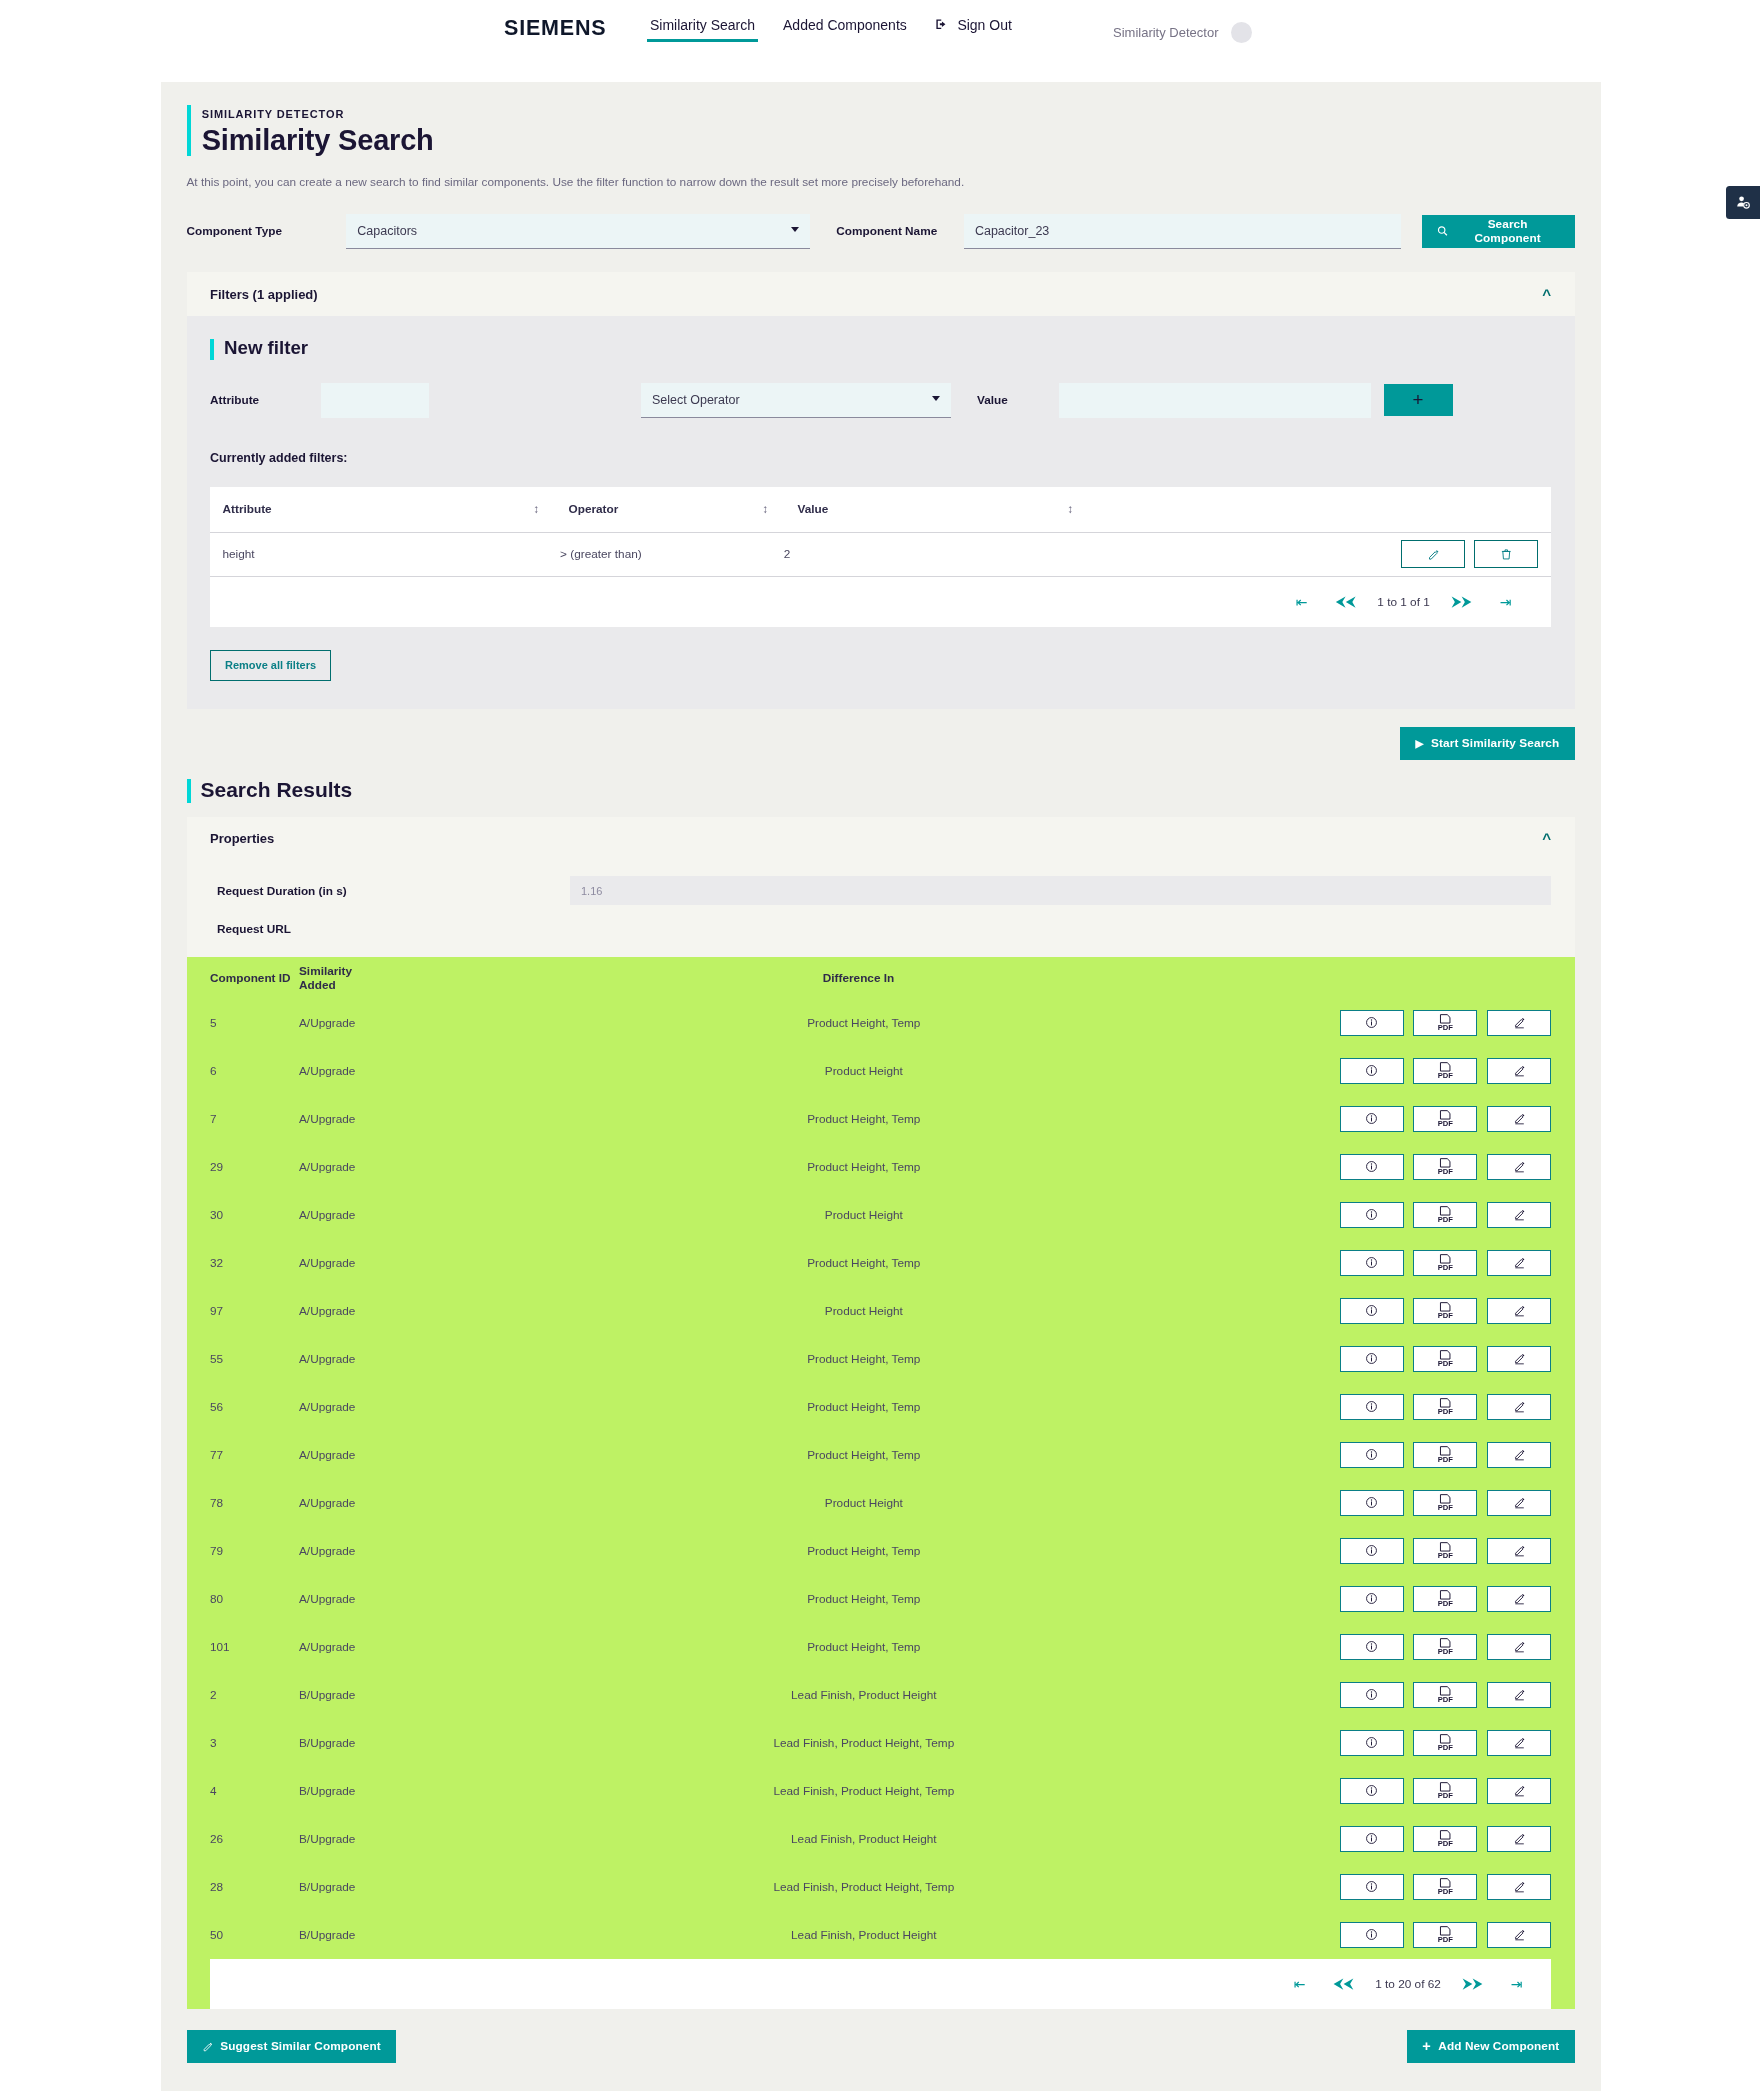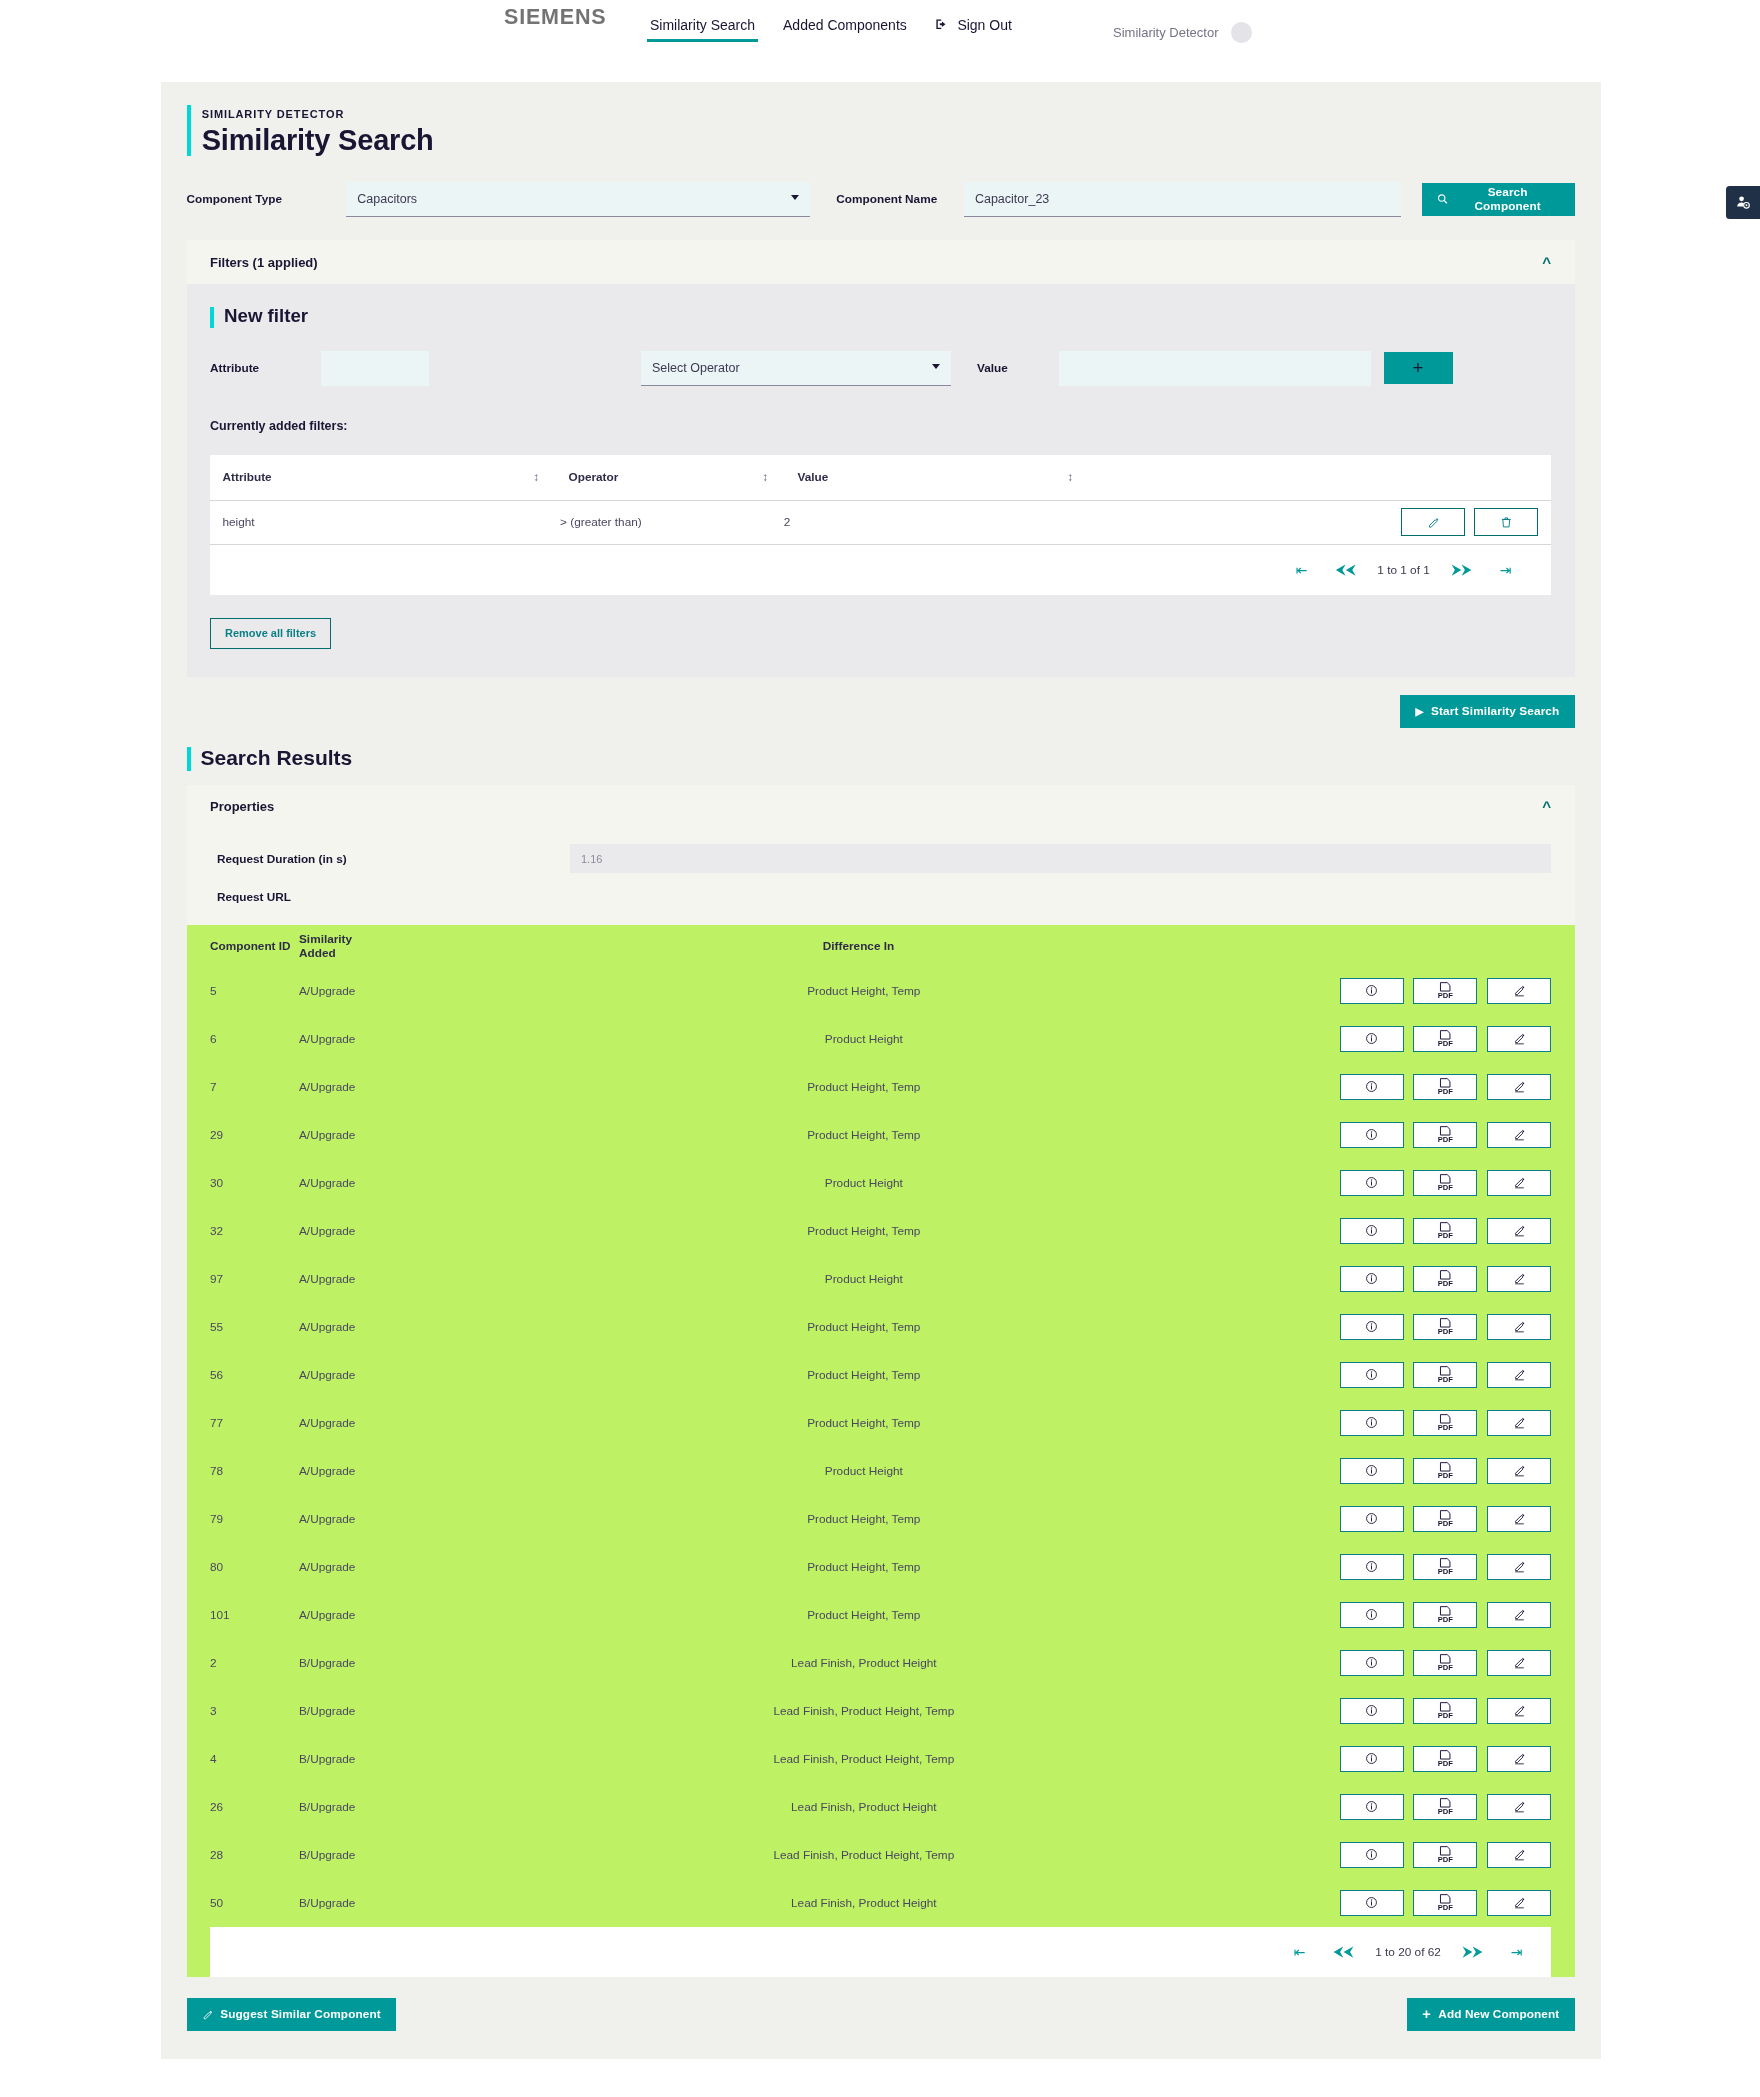--- a/index.html
+++ b/index.html
@@ -15,25 +15,25 @@
   .topbar {
     height: 69px;
     background: #ffffff;
     display: flex;
     align-items: center;
     position: relative;
   }
   .siemens-logo {
     position: absolute;
     left: 504px;
-    top: 5px;
+    top: 16px;
     font-size: 21.5px;
     font-weight: bold;
     letter-spacing: 0.8px;
-    color: #737373;
+    color: #0f172a;
     font-family: "Liberation Sans", sans-serif;
   }
   .nav {
     position: absolute;
     left: 636px;
     top: 16.6px;
     display: flex;
     align-items: flex-start;
     gap: 0px;
   }
@@ -303,20 +303,21 @@
   </svg>
 </div>
 
 <div class="page-shell">
   <div class="inner">
 
     <div class="title-block">
       <div class="title-bar-accent"></div>
       <div class="eyebrow">SIMILARITY DETECTOR</div>
       <div class="page-title">Similarity Search</div>
+      <div class="intro">At this point, you can create a new search to find similar components. Use the filter function to narrow down the result set more precisely beforehand.</div>
     </div>
 
     <div class="search-row">
       <div class="fld-label" style="width:169px">Component Type</div>
       <div class="select-wrap" style="width:464px">
         <input class="input-fill" style="width: 464px;" readonly="" value="Capacitors">
         <span class="caret"></span>
       </div>
       <div class="fld-label" style="width:161px; padding-left:26px">Component Name</div>
       <input class="input-fill" style="width: 461px;" value="Capacitor_23">

